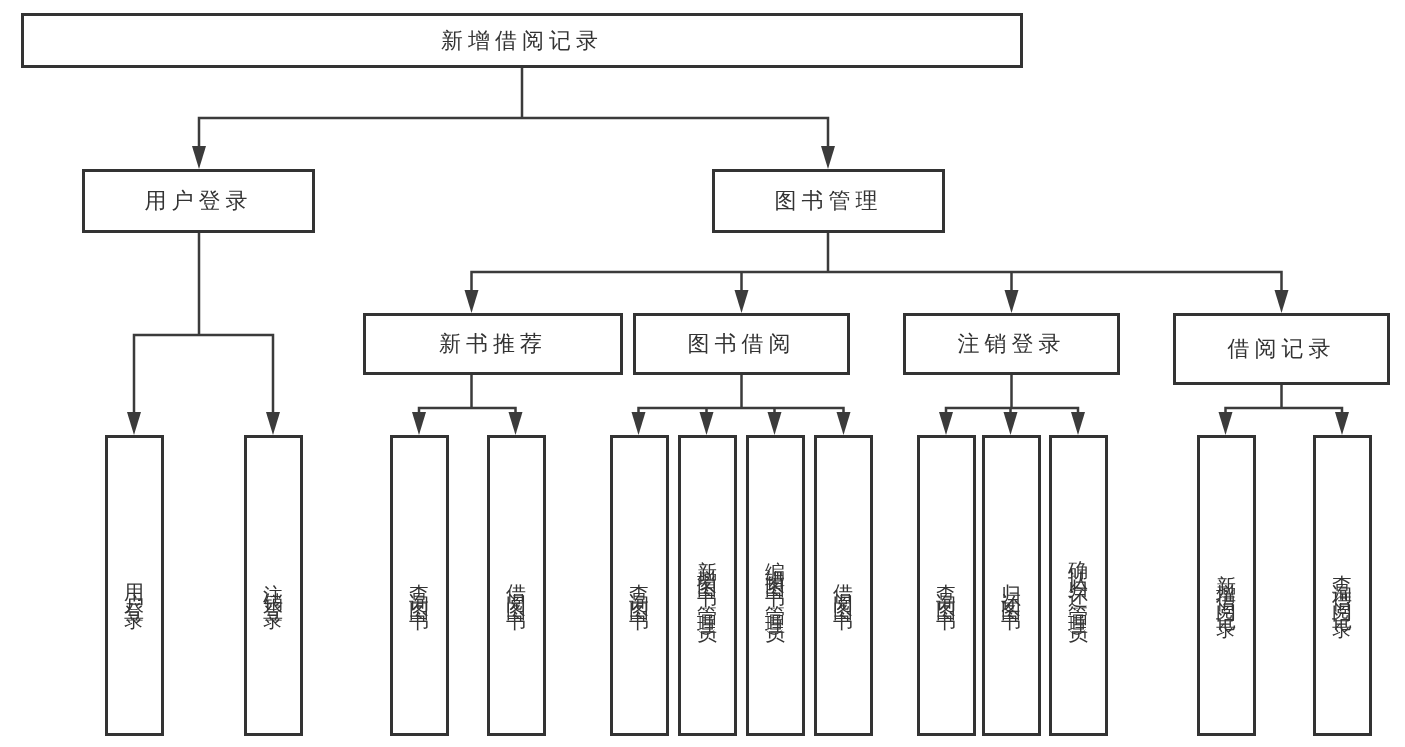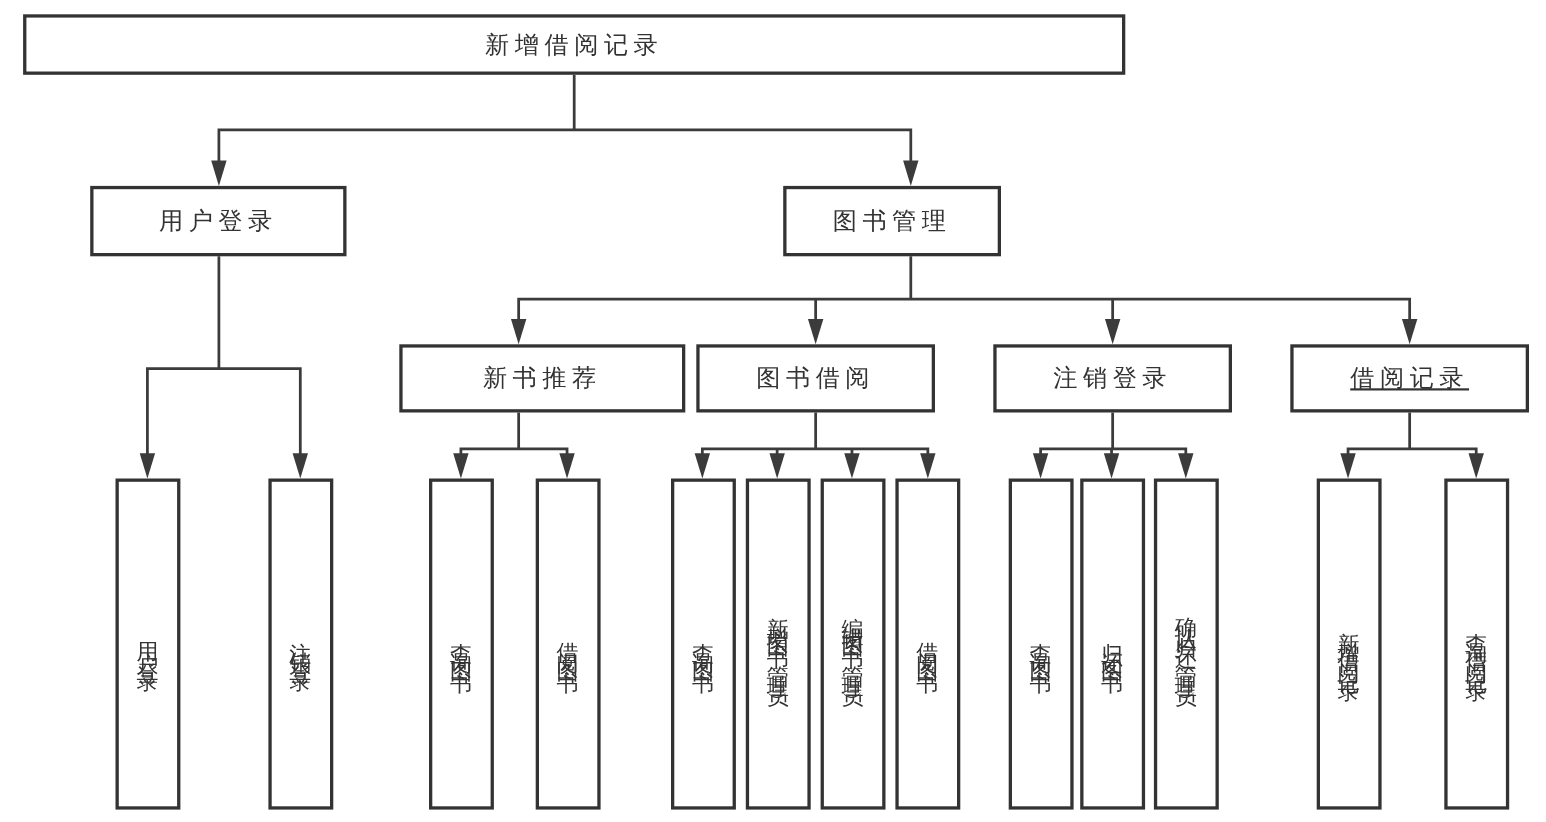--- a/index.html
+++ b/index.html
@@ -96,26 +96,26 @@
       <polygon points="1003.5,412 1017.5,412 1010.5,435"></polygon>
       <polygon points="1071,412 1085,412 1078,435"></polygon>
       <polygon points="1218.5,412 1232.5,412 1225.5,435"></polygon>
       <polygon points="1335,412 1349,412 1342,435"></polygon>
     </g>
   </svg>
 
   <div class="box hbox" style="left:21px;top:13px;width:1002px;height:55px;">新增借阅记录</div>
 
   <div class="box hbox" style="left:82px;top:169px;width:233px;height:64px;">用户登录</div>
-  <div class="box hbox" style="left:712px;top:169px;width:198px;height:64px;">图书管理</div>
+  <div class="box hbox" style="left:712px;top:169px;width:233px;height:64px;">图书管理</div>
 
   <div class="box hbox" style="left:363px;top:313px;width:260px;height:62px;">新书推荐</div>
   <div class="box hbox" style="left:633px;top:313px;width:217px;height:62px;">图书借阅</div>
   <div class="box hbox" style="left:903px;top:313px;width:217px;height:62px;">注销登录</div>
-  <div class="box hbox" style="left:1173px;top:313px;width:217px;height:62px;text-decoration:underline;">借阅记录</div>
+  <div class="box hbox" style="left:1173px;top:313px;width:217px;height:72px;">借阅记录</div>
 
   <div class="box vbox" style="left:105px;">
     <span class="vtext">用户登录</span>
   </div>
   <div class="box vbox" style="left:244px;">
     <span class="vtext">注销登录</span>
   </div>
 
   <div class="box vbox" style="left:390px;">
     <span class="vtext">查询图书</span>

